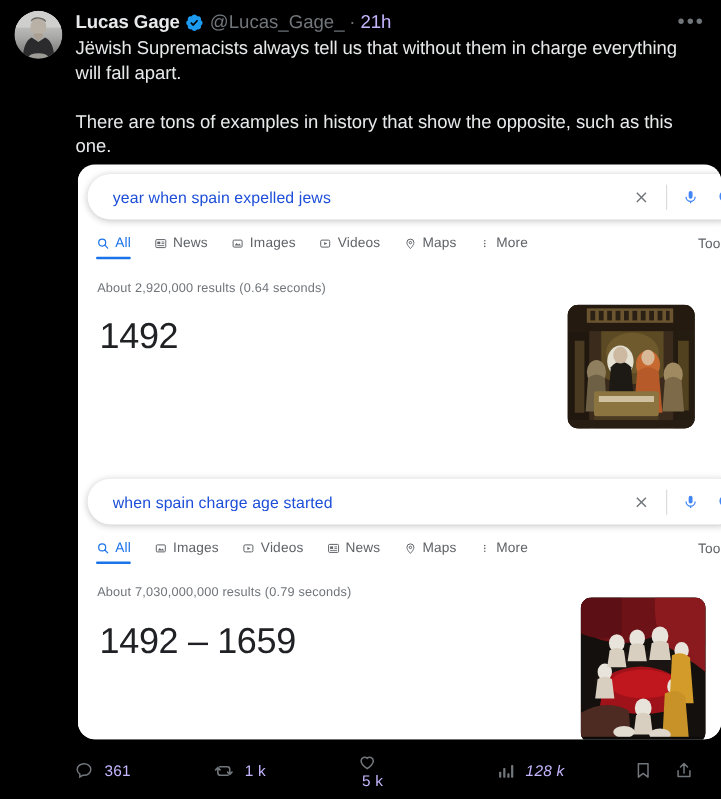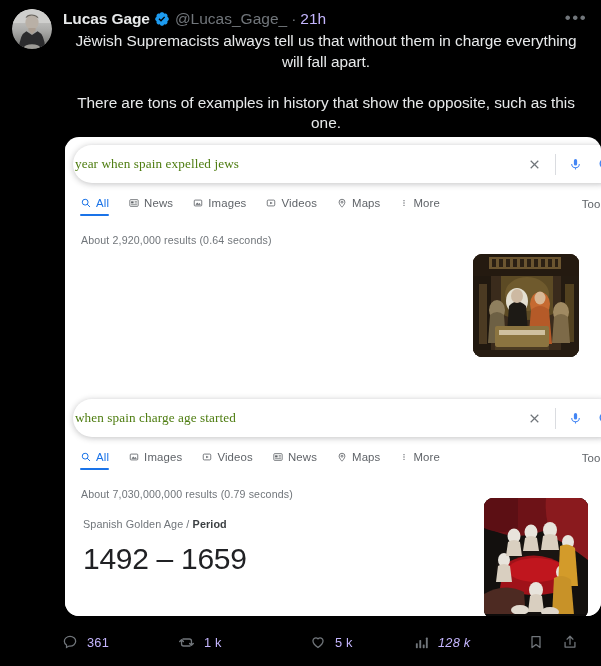--- a/index.html
+++ b/index.html
@@ -18,21 +18,20 @@
   }
 
   
   .tweet-header {
     position: absolute;
     left: 0; top: 0;
     width: 601px;
     padding: 8px 12px 0 12px;
     display: flex;
     align-items: flex-start;
-    text-align: center;
   }
   .avatar {
     width: 40px; height: 40px;
     border-radius: 50%;
     flex: 0 0 40px;
     overflow: hidden;
     background: #3b3b3b;
     position: relative;
     margin-top: 1px;
   }
@@ -121,24 +120,24 @@
     margin: 8px 0 0 8px;
     width: 545px;
     height: 38px;
     border-radius: 24px;
     background: #ffffff;
     box-shadow: 0 1px 6px rgba(32,33,36,0.28);
     display: flex;
     align-items: center;
   }
   .search-query {
-    margin-left: 2px;
-    color: #4d7c0f;
+    margin-left: 21px;
+    color: #1d4ed8;
     font-size: 13.2px;
-    font-family: Liberation Serif, serif;
+    font-family: Liberation Sans, sans-serif;
     letter-spacing: 0.1px;
     flex: 1 1 auto;
     white-space: nowrap;
     overflow: hidden;
   }
   .sb-icons { display:flex; align-items:center; flex:0 0 auto; }
   .icon-x {
     width: 26px; height: 26px;
     display:flex; align-items:center; justify-content:center;
     color:#70757a;
@@ -242,21 +241,21 @@
     align-items: center;
     color: #c4b5fd;
     font-size: 12.8px;
     white-space: nowrap;
   }
   .action .a-ico { display:flex; align-items:center; justify-content:center; margin-right: 9px; }
   .action .a-count { letter-spacing: 0.2px; }
 
   .act-reply  { position:absolute; left: 0px; }
   .act-rt     { position:absolute; left: 116px; }
-  .act-like   { position:absolute; left: 248px; }
+  .act-like   { position:absolute; left: 236px; flex-direction: column; }
   .act-views  { position:absolute; left: 352px; font-style: italic; }
   .act-bookmark { position:absolute; left: 466px; }
   .act-share  { position:absolute; left: 500px; }
 </style>
 </head>
 <body>
 
 <div id="tweet-root">
 
   <div class="tweet-header">
@@ -389,20 +388,21 @@
                 </svg>
             </span>
             <span>More</span>
           </span>
           <span class="nav-tools">Tools</span>
         </div>
 
         <div class="result-stats">About 2,920,000 results (0.64 seconds)</div>
 
         <div class="answer-block">
+          <div class="answer-big">1492</div>
         </div>
 
         <div class="thumb" style="left:408px; top:109px; width:106px; height:103px;">
           <svg viewBox="0 0 106 103" preserveAspectRatio="none" xmlns="http://www.w3.org/2000/svg">
             <rect width="106" height="103" fill="#3a2b1c"></rect>
             <rect x="0" y="0" width="106" height="22" fill="#241a10"></rect>
             <rect x="16" y="3" width="72" height="12" fill="#6b5530"></rect>
             <g fill="#2b2014">
               <rect x="19" y="5" width="4" height="8"></rect>
                 <rect x="26" y="5" width="4" height="8"></rect>
@@ -522,25 +522,20 @@
                 </svg>
             </span>
             <span>More</span>
           </span>
           <span class="nav-tools">Tools</span>
         </div>
 
         <div class="result-stats">About 7,030,000,000 results (0.79 seconds)</div>
 
         <div class="answer-block">
-          <div class="answer-subtitle">
-            <span>Spanish Golden Age</span>
-            <span>/</span>
-            <b>Period</b>
-          </div>
           <div class="answer-big">1492 – 1659</div>
         </div>
 
         <div class="thumb" style="left:419px; top:107px; width:104px; height:121px;">
           <svg viewBox="0 0 104 121" preserveAspectRatio="none" xmlns="http://www.w3.org/2000/svg">
             <rect width="104" height="121" fill="#13100e"></rect>
             <path d="M0 0 H104 V40 Q80 26 56 34 Q28 44 0 28 Z" fill="#6d1217"></path>
             <path d="M62 0 H104 V62 Q86 48 70 40 Q60 24 62 0 Z" fill="#8a1a1e"></path>
             <path d="M0 0 H34 V30 Q18 38 0 30 Z" fill="#5c0f14"></path>
             <ellipse cx="52" cy="70" rx="40" ry="26" fill="#1a1512"></ellipse>

